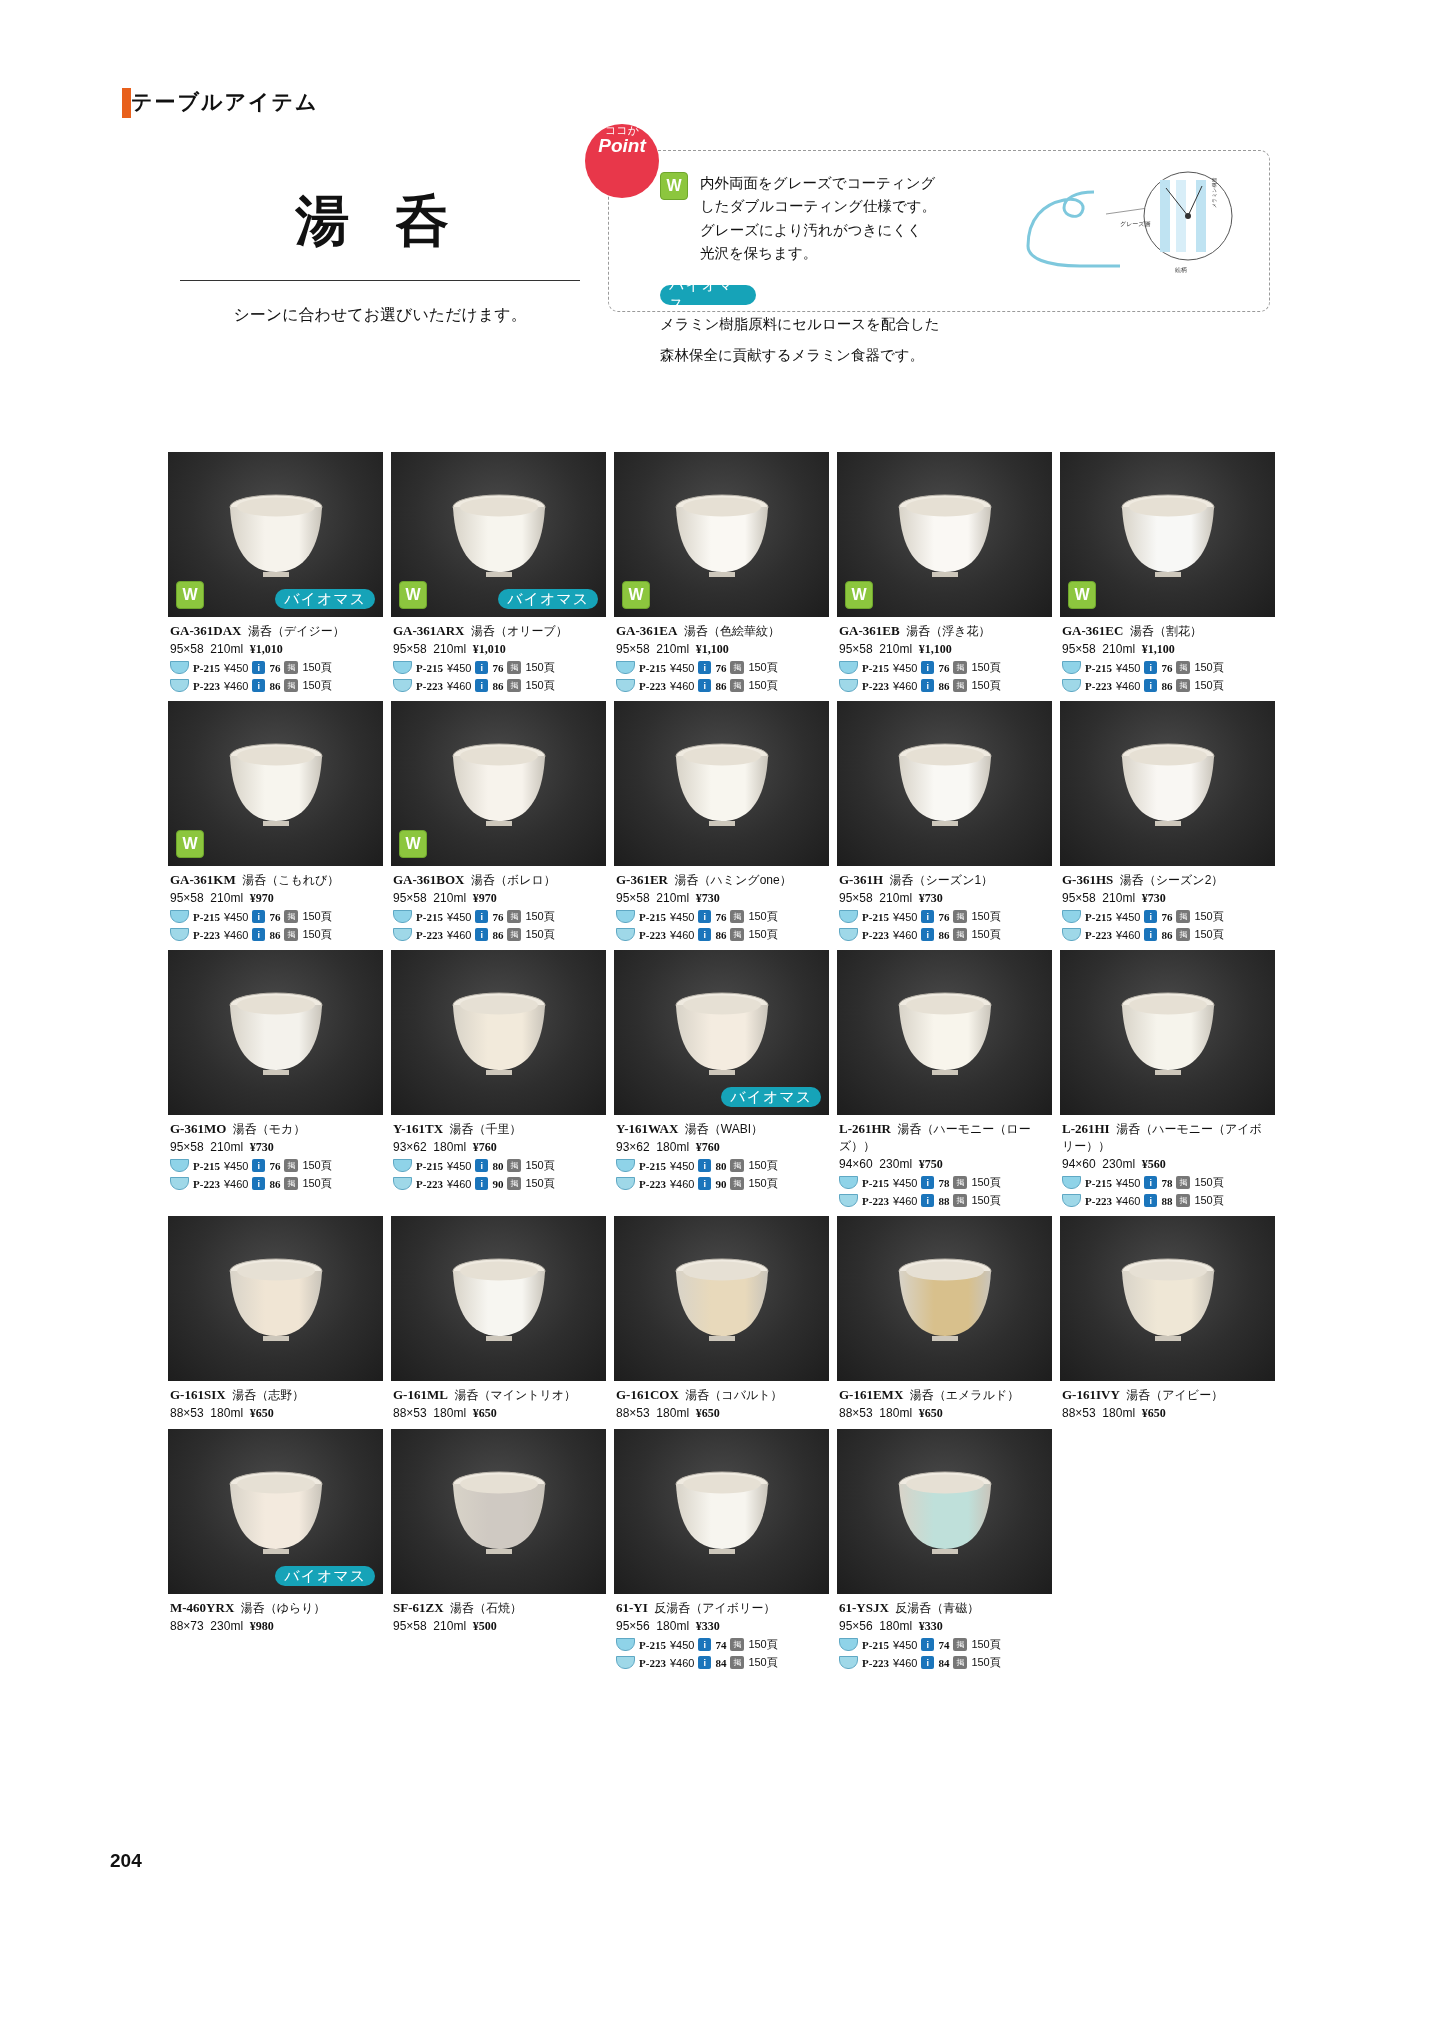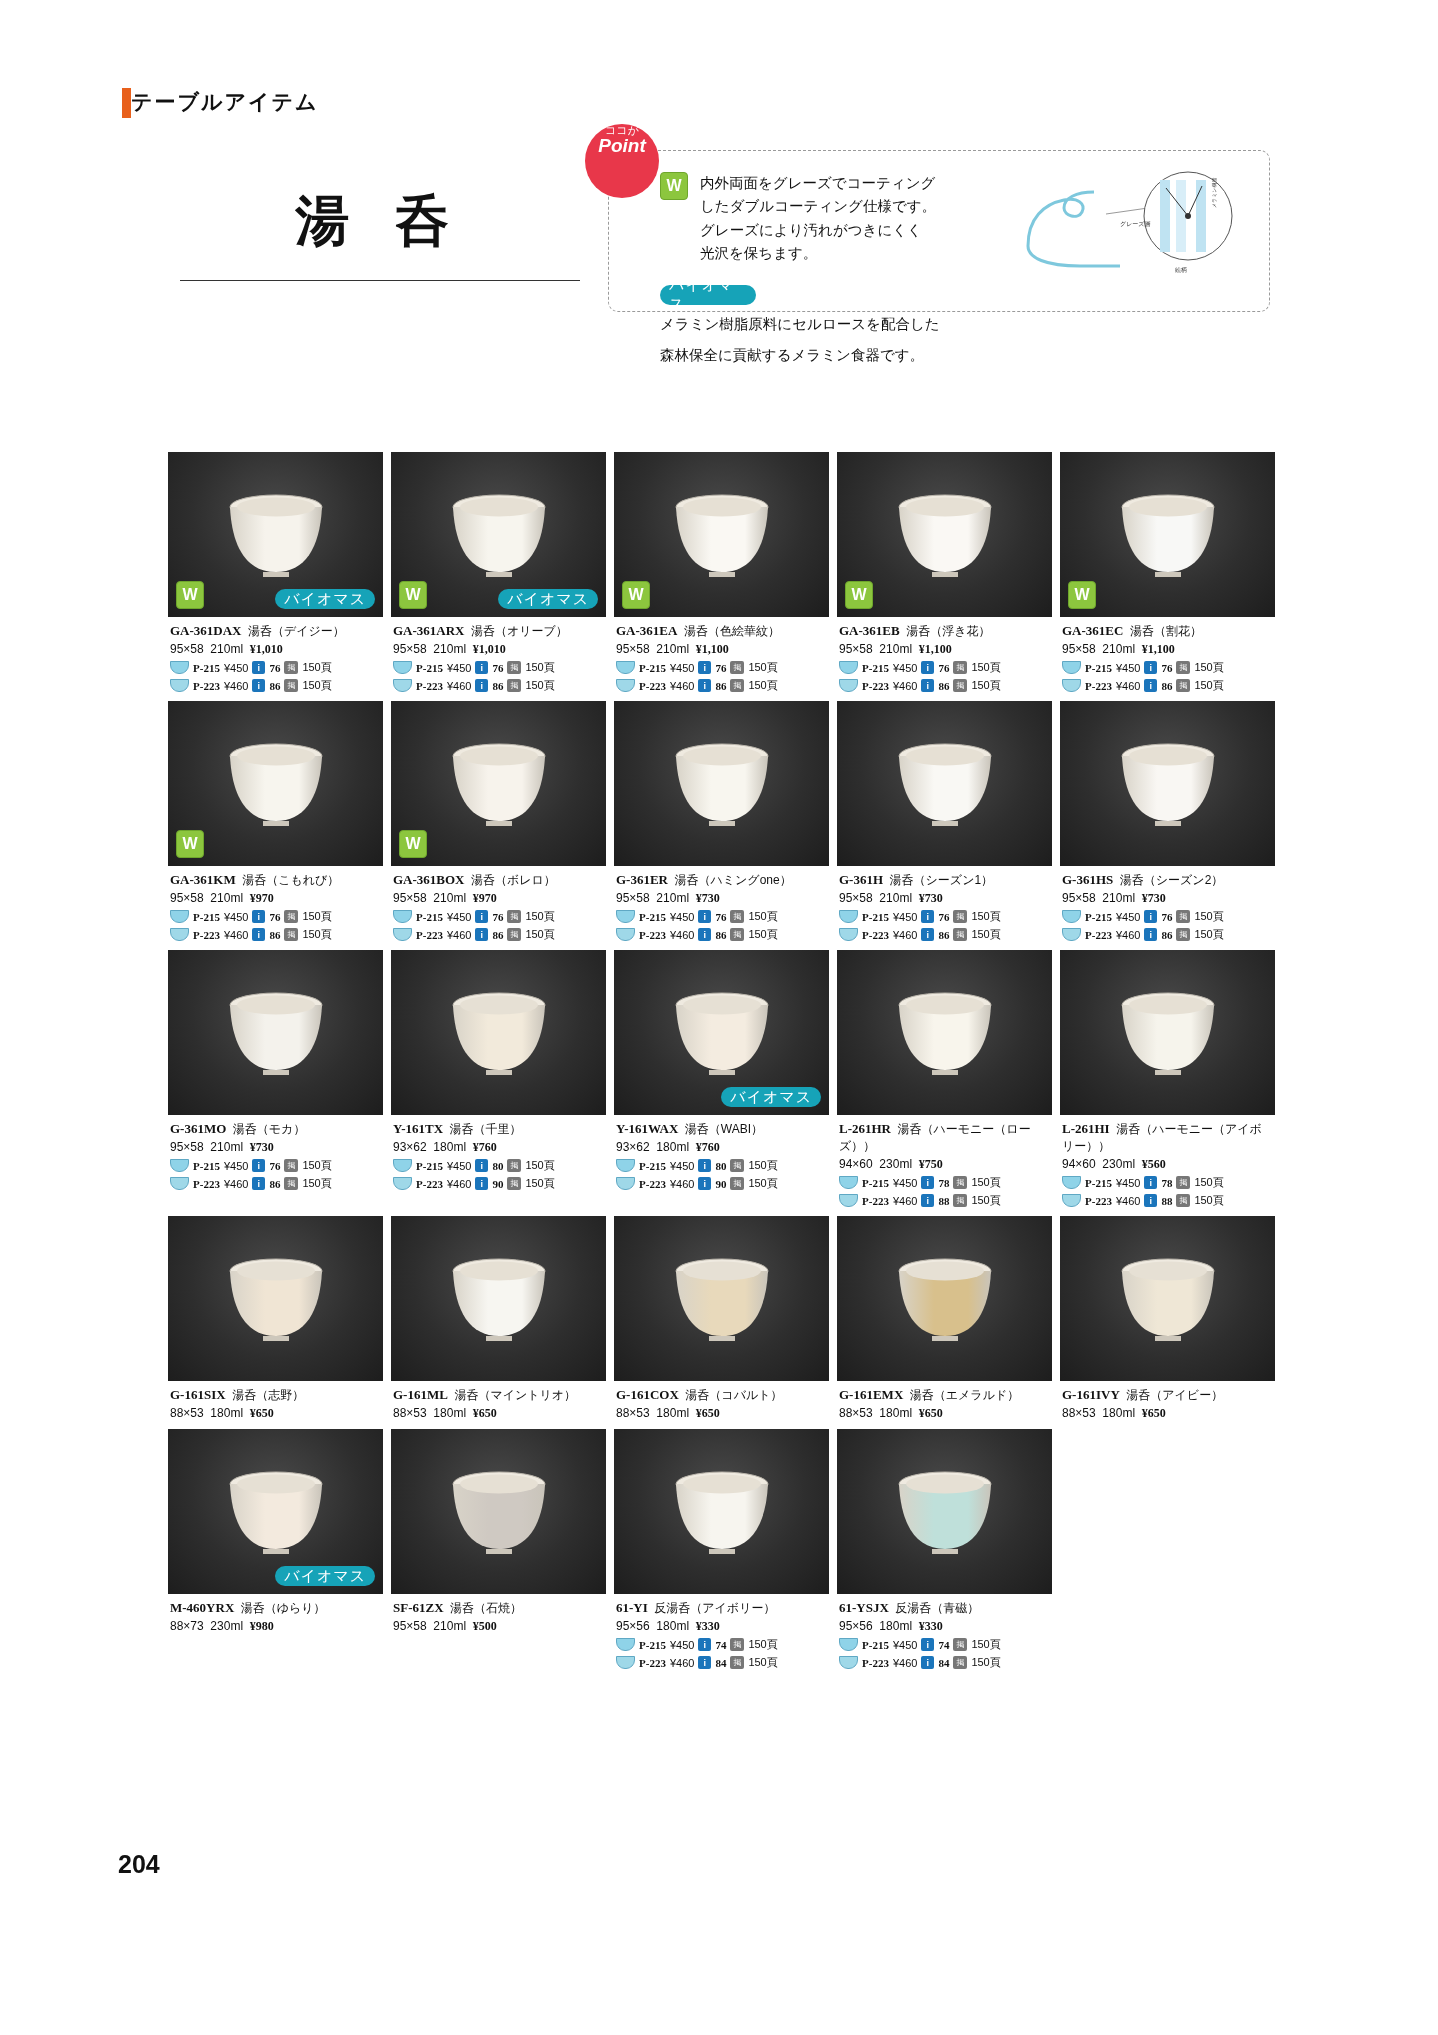--- a/index.html
+++ b/index.html
@@ -55,36 +55,37 @@
   .spec b{font-family:"Liberation Serif",serif;}
   .refrow{display:flex;align-items:center;gap:4px;font-size:11px;margin-top:3px;}
   .bowl-ico{width:17px;height:11px;border-radius:0 0 9px 9px;background:#8fd3e8;border:1px solid #5fa8c4;}
   .bowl-ico.b2{background:#9fd8e8;}
   .pg{font-weight:bold;font-family:"Liberation Serif",serif;}
   .iblue{width:13px;height:13px;border-radius:2px;background:#1b75bb;color:#fff;font-size:9px;
      display:inline-flex;align-items:center;justify-content:center;font-weight:bold;}
   .igray{width:14px;height:13px;border-radius:2px;background:#777;color:#fff;font-size:8px;
      display:inline-flex;align-items:center;justify-content:center;}
 
-  .pageno{position:absolute;left:118px;top:1850px;font-size:25px;font-weight:bold;}
+  .pageno{position:absolute;left:110px;top:1850px;font-size:19px;font-weight:bold;}
 
   
   .bowl{position:absolute;left:50%;top:50%;transform:translate(-50%,-50%);}
 </style>
 </head>
 <body>
 
 <div class="hdr">
   <div class="bar"></div>
   <div class="txt">テーブルアイテム</div>
 </div>
 
 <div class="title-block">
   <div class="main">湯 呑</div>
   <div class="rule"></div>
+  <div class="sub">シーンに合わせてお選びいただけます。</div>
 </div>
 
 <div class="pointbox"></div>
 <div class="point-badge">
   <span class="s">ココが</span>
   <span class="b">Point</span>
 </div>
 
 <div class="pb-row1">
   <div class="w-chip">W</div>

